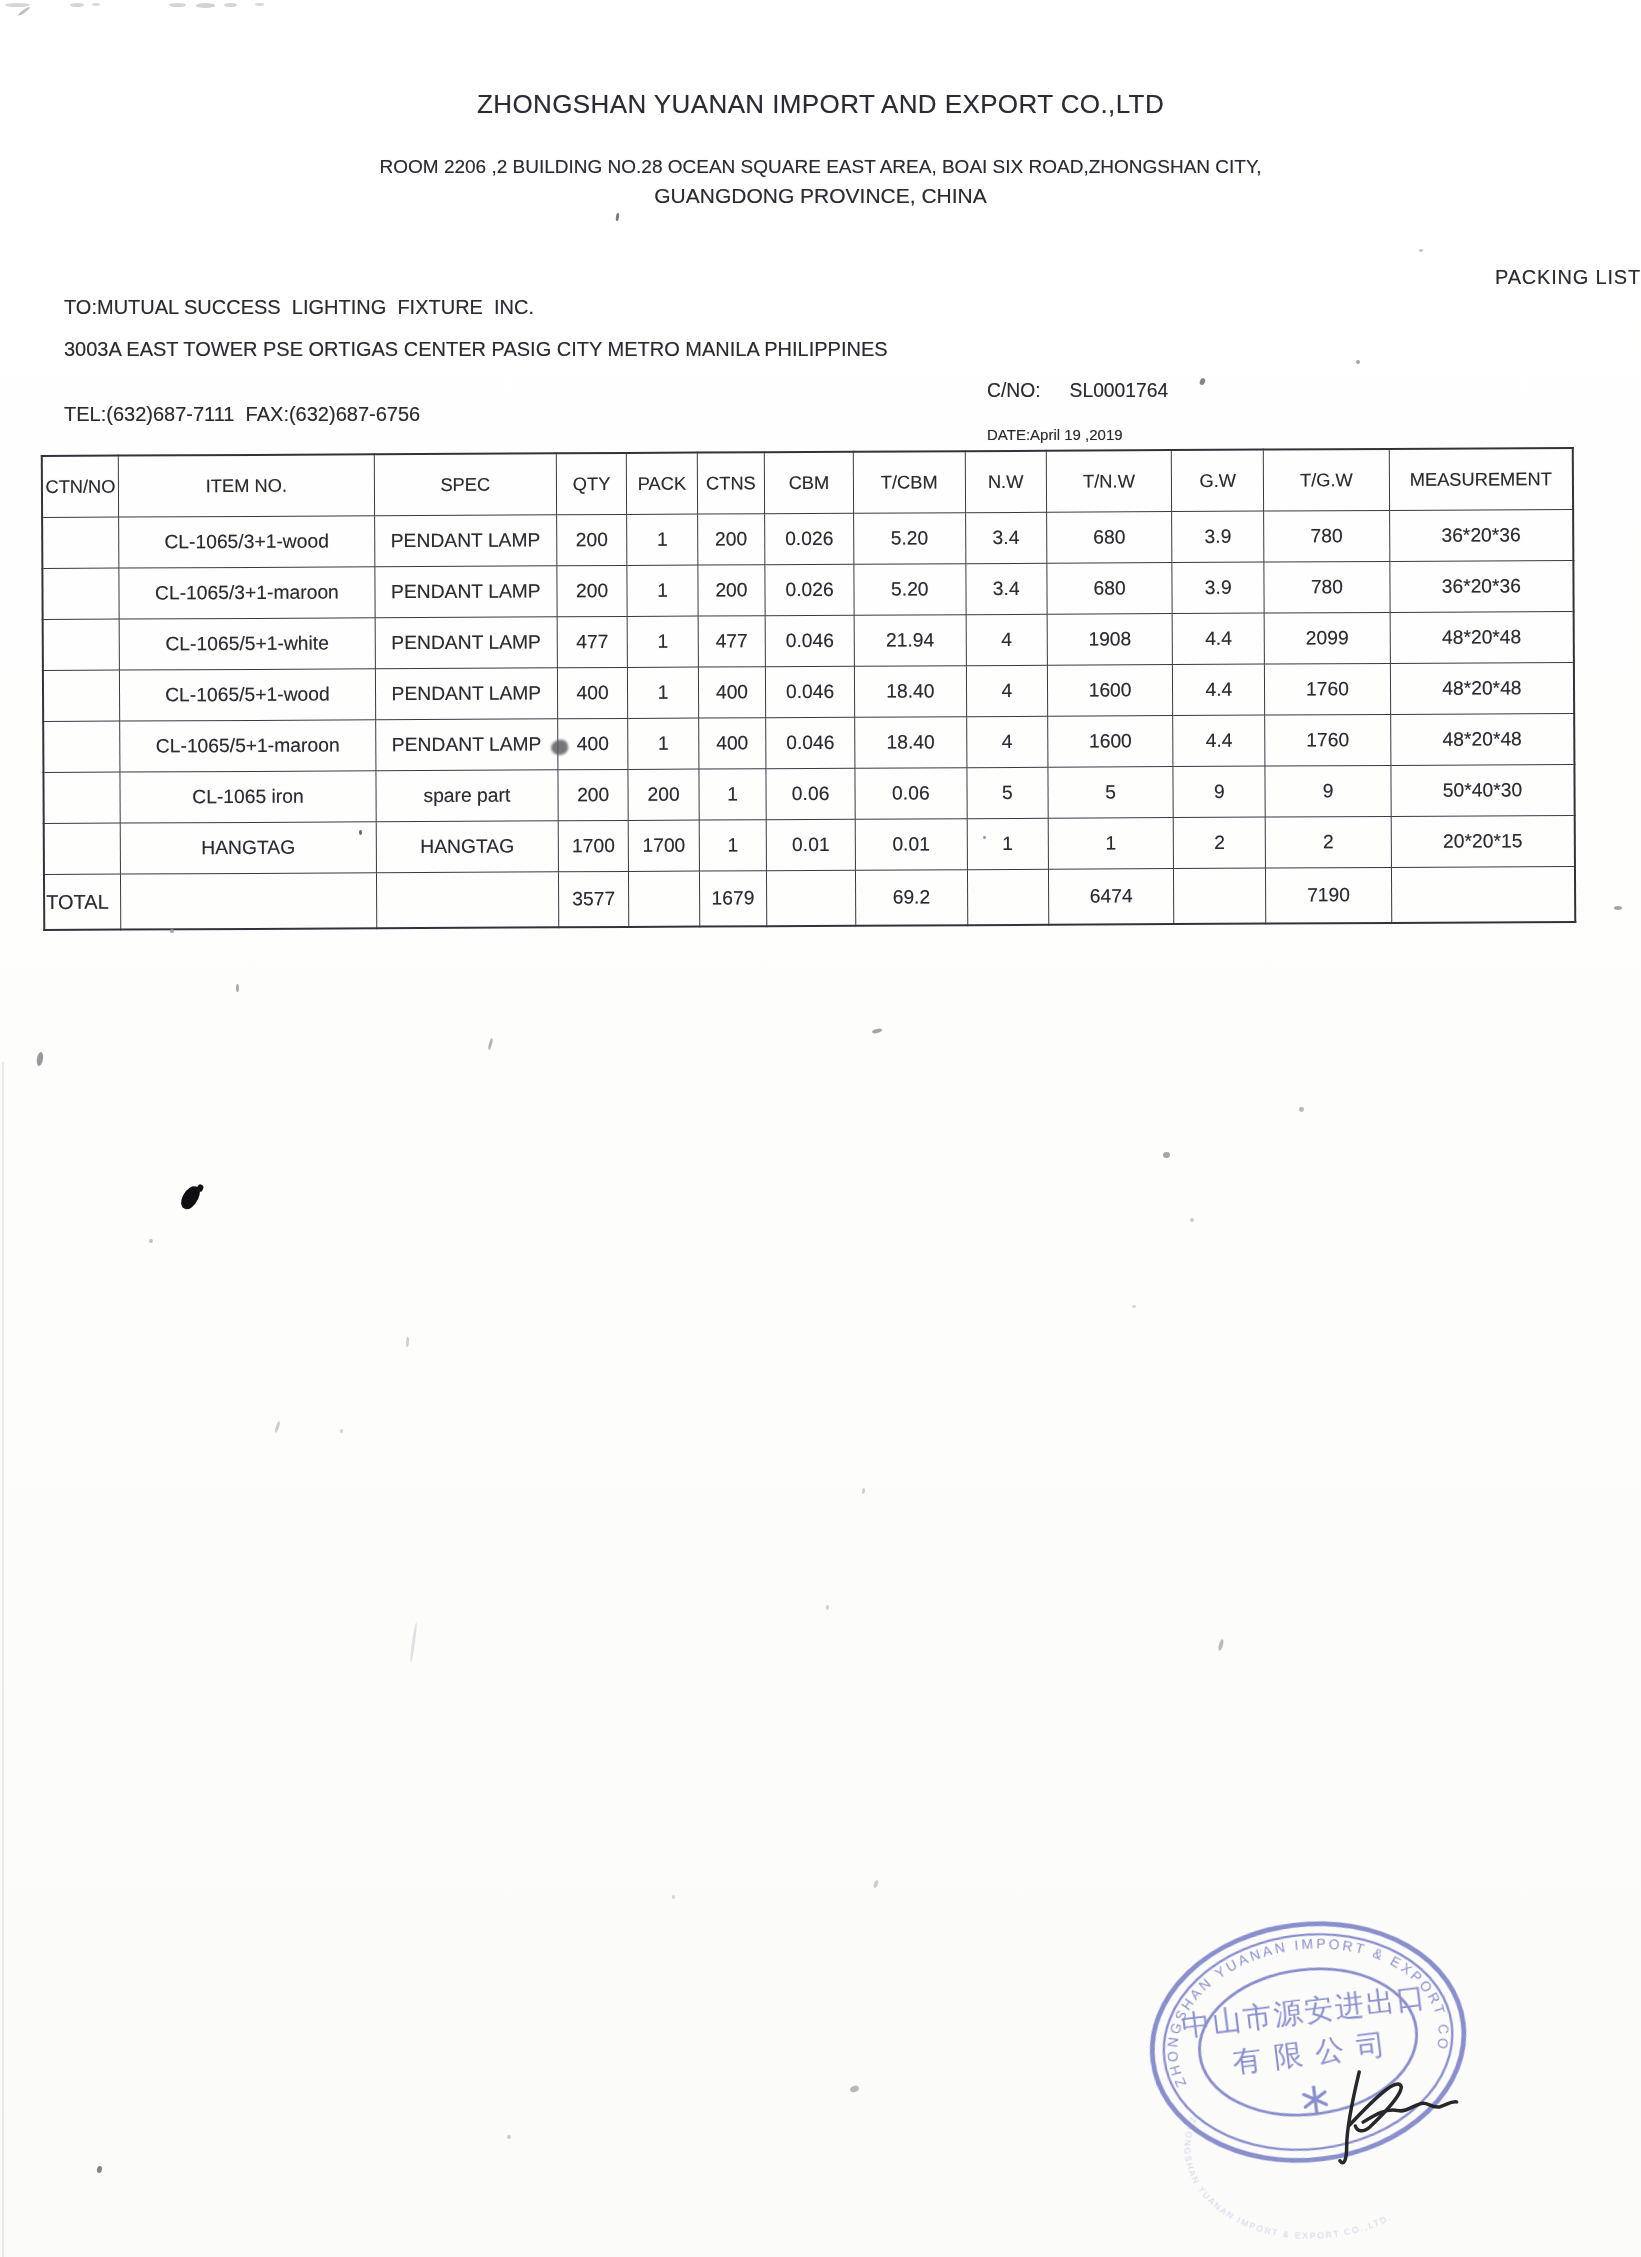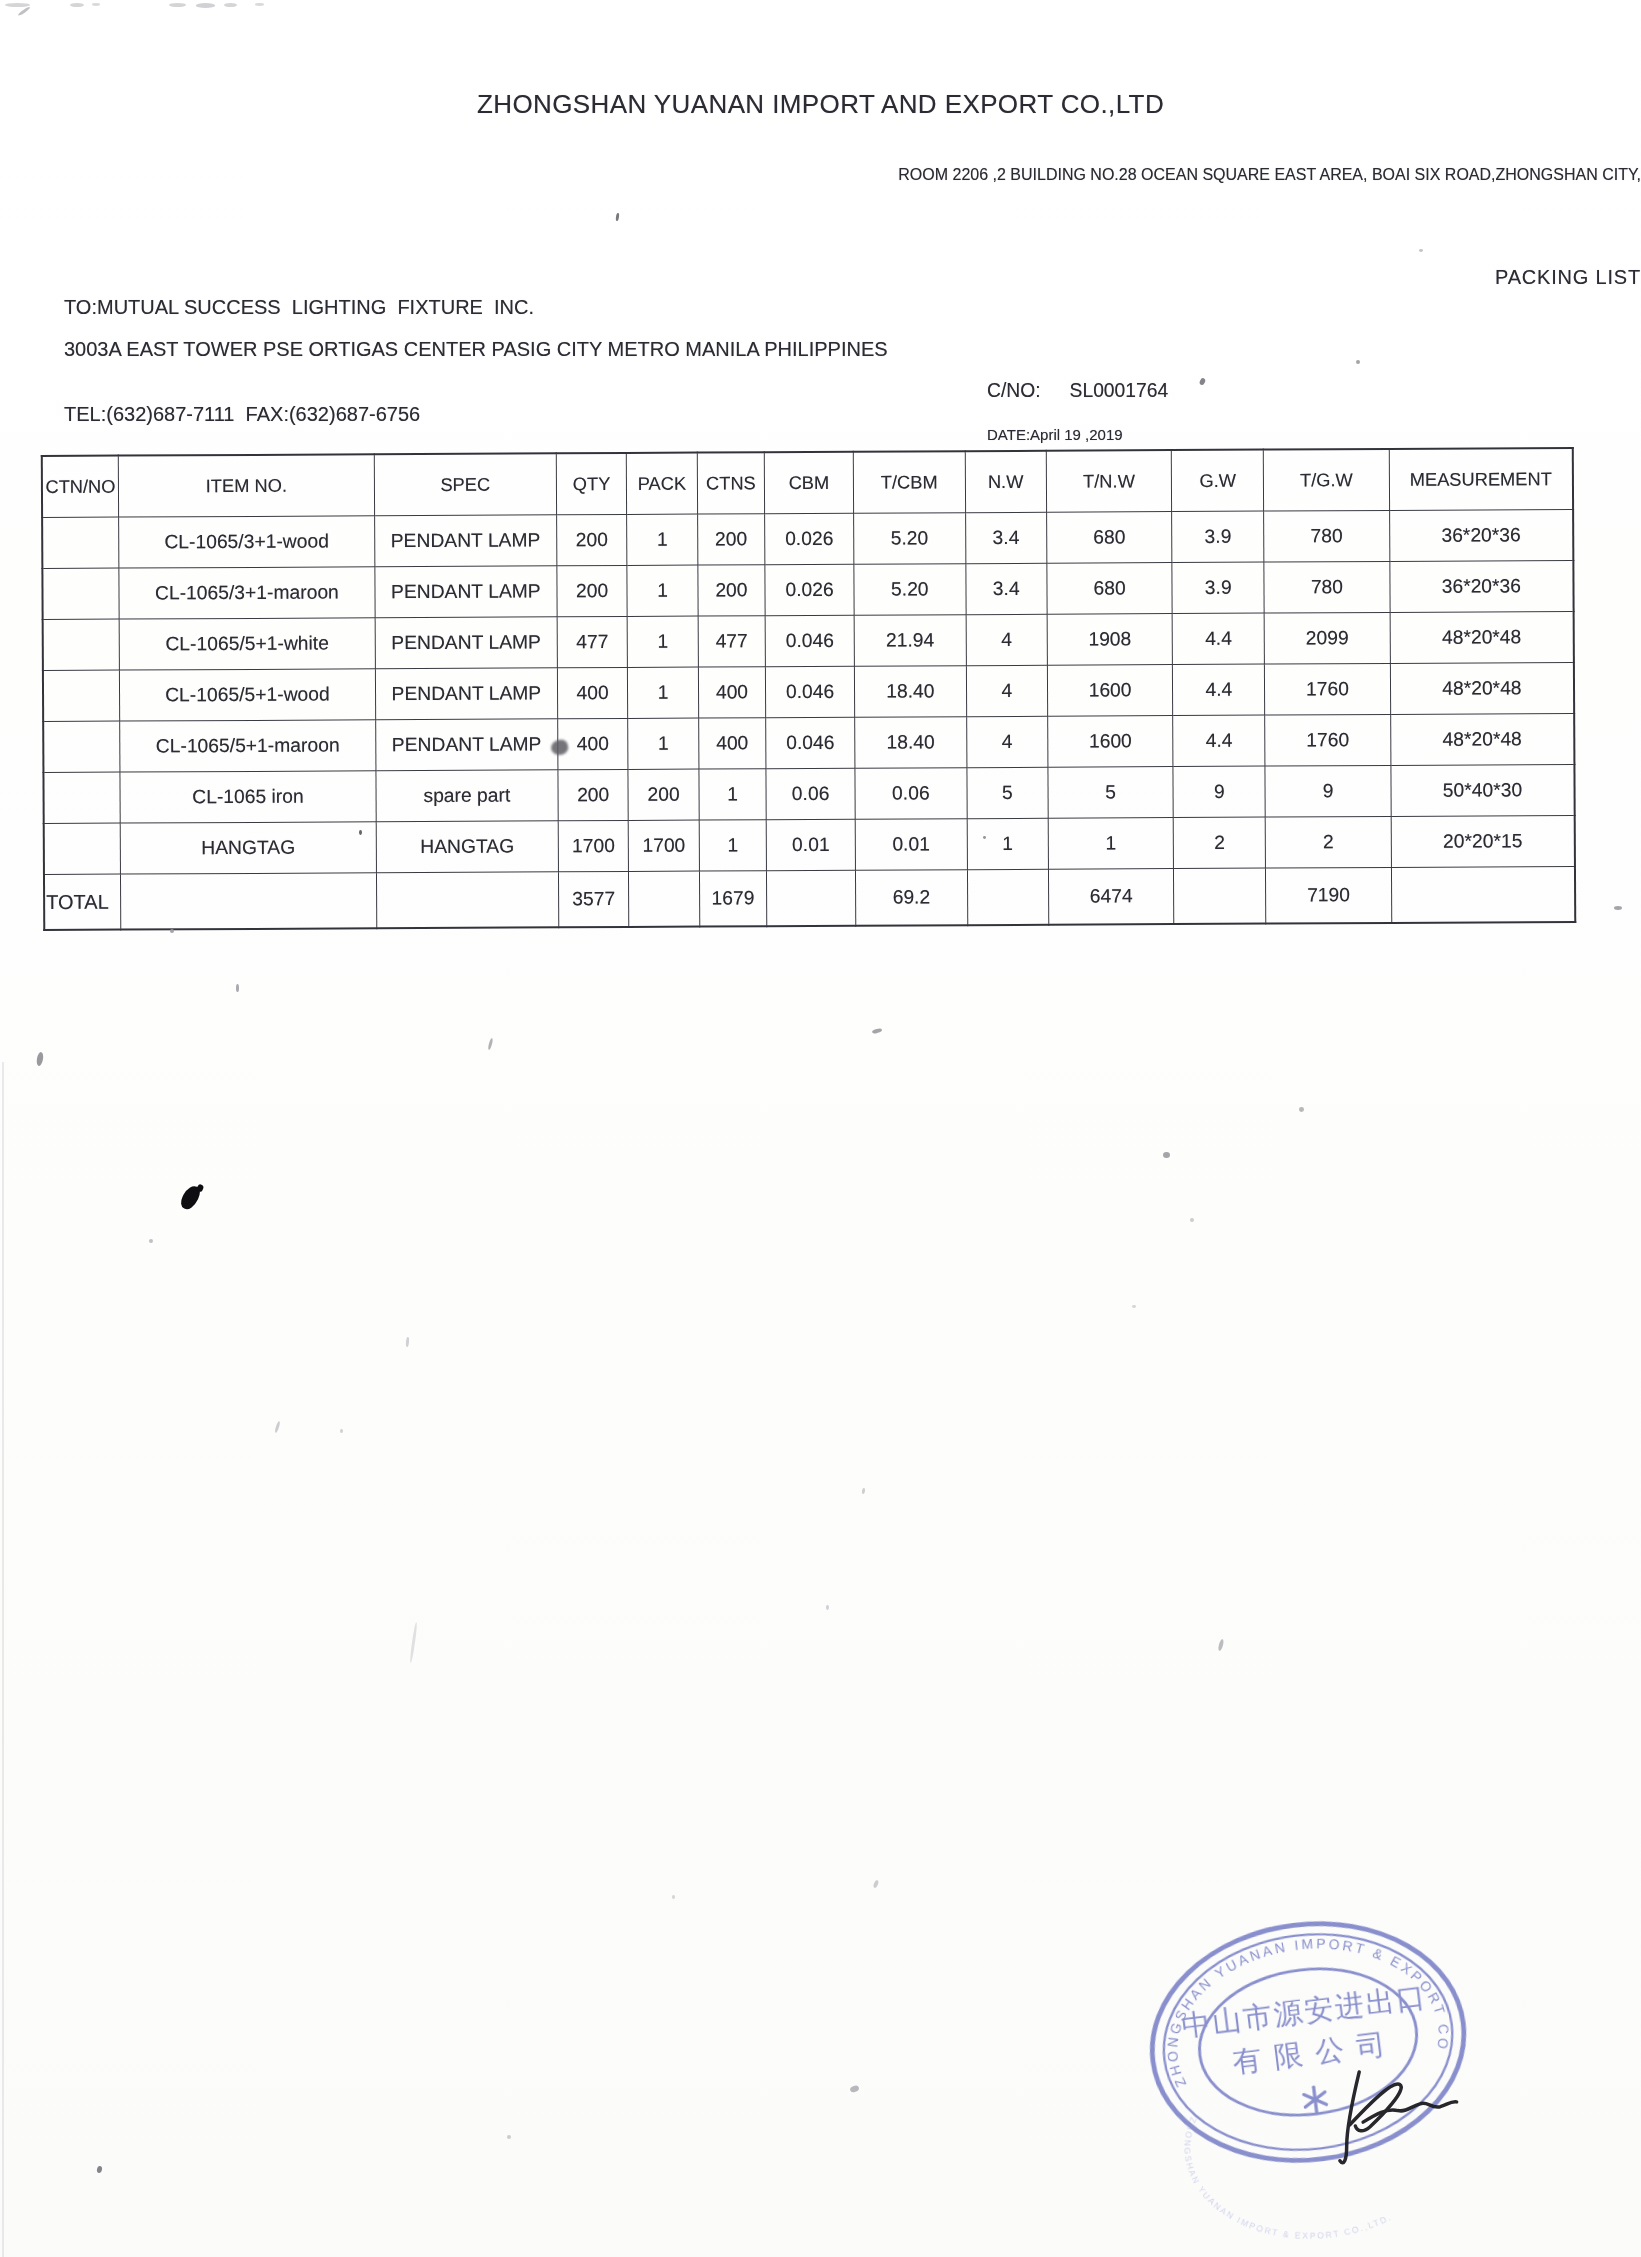--- a/index.html
+++ b/index.html
@@ -8,21 +8,21 @@
     background:linear-gradient(180deg,#ffffff 0%,#fdfdfc 60%,#fbfbfa 100%);
     overflow:hidden;
     font-family:"Liberation Sans", sans-serif;
     color:#2b2b33;
   }
   .txt{ text-shadow:0 0 0.7px rgba(43,43,51,.45); white-space:pre; }
   .center{ position:absolute; left:0; width:100%; text-align:center; }
   .abs{ position:absolute; }
 
   #company-name{ top:89px; font-size:26px; letter-spacing:0.4px; }
-  #addr1{ top:166px; font-size:16px;text-align:right; }
+  #addr1{ top:156px; font-size:19px; }
   #addr2{ top:184px; font-size:21px; }
   #telfax{ top:229px; font-size:21px; }
   #doc-title{ top:266px; font-size:20px; letter-spacing:0.8px;text-align:right; }
 
   #to-line{ left:64px; top:296px; font-size:20px; }
   #to-addr{ left:64px; top:338px; font-size:20px; }
   #to-tel{ left:64px; top:379px; font-size:20px;margin-top:24px; }
   #cno{ left:987px; top:380px; font-size:19.3px; }
   #cno .gap{ display:inline-block; width:29px; }
   #date-line{ left:987px; top:426px; font-size:15px; }
@@ -53,20 +53,21 @@
 
   #stamp-svg{ position:absolute; left:1091px; top:1878px; }
 </style>
 </head>
 <body>
 
 <div id="page">
 
   <div id="company-name" class="center txt">ZHONGSHAN YUANAN IMPORT AND EXPORT CO.,LTD</div>
   <div id="addr1" class="center txt">ROOM 2206 ,2 BUILDING NO.28 OCEAN SQUARE EAST AREA, BOAI SIX ROAD,ZHONGSHAN CITY,</div>
+  <div id="addr2" class="center txt">GUANGDONG PROVINCE, CHINA</div>
   <div id="doc-title" class="center txt">PACKING LIST</div>
 
   <div id="to-line" class="abs txt">TO:MUTUAL SUCCESS  LIGHTING  FIXTURE  INC.</div>
   <div id="to-addr" class="abs txt">3003A EAST TOWER PSE ORTIGAS CENTER PASIG CITY METRO MANILA PHILIPPINES</div>
   <div id="to-tel" class="abs txt">TEL:(632)687-7111  FAX:(632)687-6756</div>
 
   <div id="cno" class="abs txt"><span>C/NO:</span><span class="gap"></span><span>SL0001764</span></div>
   <div id="date-line" class="abs txt">DATE:April 19 ,2019</div>
 
   <div id="table-wrap">

